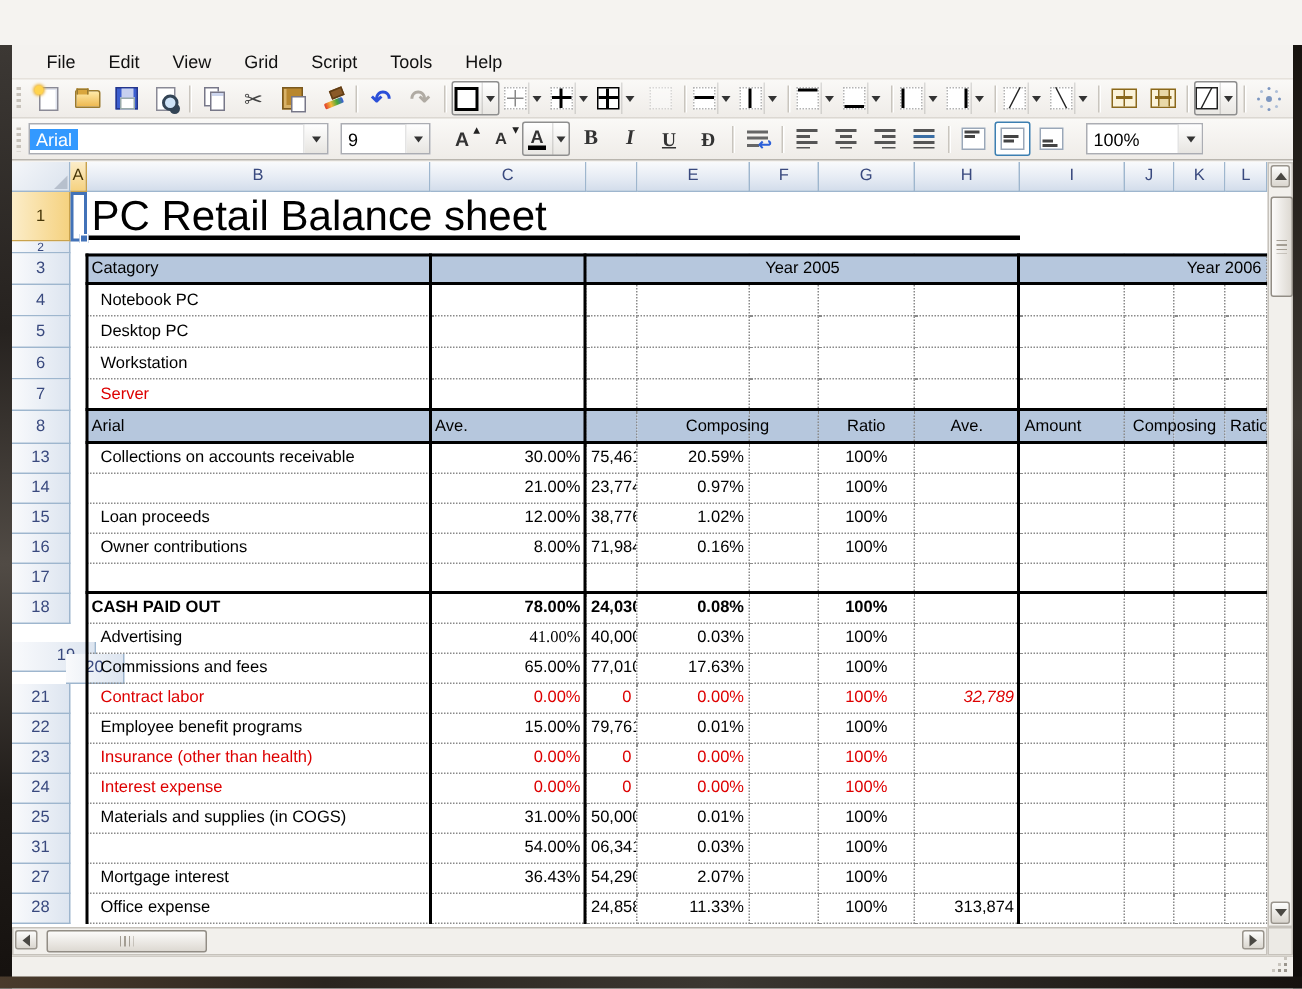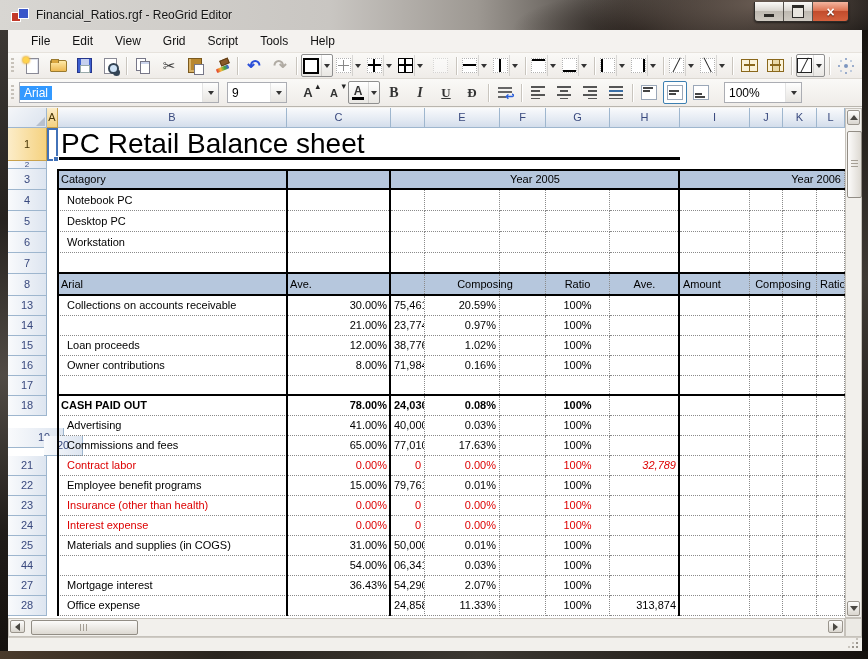--- a/index.html
+++ b/index.html
@@ -169,35 +169,20 @@
   #scroll-corner{position:absolute;left:845px;top:618px;width:17px;height:19px;background:#eceae5;border:1px solid #c6c2bb;box-sizing:border-box;}
   #statusbar{position:absolute;left:8px;top:637px;width:854px;height:14px;background:#f2f0ec;border-top:1px solid #cfcbc4;box-sizing:border-box;}
   #statusbar::after{content:"";position:absolute;right:4px;bottom:3px;width:2px;height:2px;background:#9a958d;
     box-shadow:-4px 0 0 #9a958d,0 -4px 0 #9a958d,-8px 0 0 #c9c5be,-4px -4px 0 #c9c5be,0 -8px 0 #c9c5be;}
 </style>
 </head>
 <body>
 
 <div id="window">
 
-  <div id="titlebar">
-    <span id="app-icon"></span>
-    <span id="title-text">Financial_Ratios.rgf - ReoGrid Editor</span>
-    <span id="win-controls">
-      <button class="wbtn">
-          <span class="minbar"></span>
-        </button>
-      <button class="wbtn">
-          <span class="maxbox"></span>
-        </button>
-      <button class="wbtn close">
-          <span class="xglyph">×</span>
-        </button>
-    </span>
-  </div>
 
   <div id="menubar">
       <span id="menu-items" style="display:contents"><span class="menu-item">File</span><span class="menu-item">Edit</span><span class="menu-item">View</span><span class="menu-item">Grid</span><span class="menu-item">Script</span><span class="menu-item">Tools</span><span class="menu-item">Help</span></span>
     </div>
 
   <div id="toolbar1" class="toolbar">
     <span class="grip"></span>
     <span id="toolbar1-items" style="display:contents"><button class="tbtn">
           <span class="ic i-new-file"></span>
         </button><button class="tbtn">
@@ -427,20 +412,21 @@
       <div class="bgc" style="left: 279px; top: 145px; width: 103px; height: 20px;"></div>
       <div class="bgc" style="left: 383px; top: 145px; width: 33px; height: 20px;"></div>
       <div class="bgc" style="left: 417px; top: 145px; width: 74px; height: 20px;"></div>
       <div class="bgc" style="left: 492px; top: 145px; width: 45px; height: 20px;"></div>
       <div class="bgc" style="left: 538px; top: 145px; width: 63px; height: 20px;"></div>
       <div class="bgc" style="left: 602px; top: 145px; width: 69px; height: 20px;"></div>
       <div class="bgc" style="left: 672px; top: 145px; width: 69px; height: 20px;"></div>
       <div class="bgc" style="left: 742px; top: 145px; width: 32px; height: 20px;"></div>
       <div class="bgc" style="left: 775px; top: 145px; width: 33px; height: 20px;"></div>
       <div class="bgc" style="left: 809px; top: 145px; width: 27px; height: 20px;"></div>
+      <div class="txc al-l red ind" style="left: 50px; top: 145px; width: 228px; height: 20px; line-height: 20px;">Server</div>
       <div class="rh" style="left: 0px; top: 166px; width: 38px; height: 21px; line-height: 21px;">8</div>
       <div class="bgc blue" style="left: 50px; top: 166px; width: 228px; height: 21px;"></div>
       <div class="bgc blue" style="left: 279px; top: 166px; width: 103px; height: 21px;"></div>
       <div class="bgc blue" style="left: 383px; top: 166px; width: 33px; height: 21px;"></div>
       <div class="bgc blue" style="left: 417px; top: 166px; width: 74px; height: 21px;"></div>
       <div class="bgc blue" style="left: 492px; top: 166px; width: 45px; height: 21px;"></div>
       <div class="bgc blue" style="left: 538px; top: 166px; width: 63px; height: 21px;"></div>
       <div class="bgc blue" style="left: 602px; top: 166px; width: 69px; height: 21px;"></div>
       <div class="bgc blue" style="left: 672px; top: 166px; width: 69px; height: 21px;"></div>
       <div class="bgc blue" style="left: 742px; top: 166px; width: 32px; height: 21px;"></div>
@@ -556,21 +542,21 @@
       <div class="bgc" style="left: 383px; top: 308px; width: 33px; height: 19px;"></div>
       <div class="bgc" style="left: 417px; top: 308px; width: 74px; height: 19px;"></div>
       <div class="bgc" style="left: 492px; top: 308px; width: 45px; height: 19px;"></div>
       <div class="bgc" style="left: 538px; top: 308px; width: 63px; height: 19px;"></div>
       <div class="bgc" style="left: 602px; top: 308px; width: 69px; height: 19px;"></div>
       <div class="bgc" style="left: 672px; top: 308px; width: 69px; height: 19px;"></div>
       <div class="bgc" style="left: 742px; top: 308px; width: 32px; height: 19px;"></div>
       <div class="bgc" style="left: 775px; top: 308px; width: 33px; height: 19px;"></div>
       <div class="bgc" style="left: 809px; top: 308px; width: 27px; height: 19px;"></div>
       <div class="txc al-l ind" style="left: 50px; top: 308px; width: 228px; height: 19px; line-height: 19px;">Advertising</div>
-      <div class="txc al-r" style="left: 279px; top: 308px; width: 103px; height: 19px; line-height: 19px;">41.00%</div>
+      <div class="txc al-r" style="left: 279px; top: 308px; width: 103px; height: 19px; line-height: 19px; font-family: Liberation Serif, serif;">41.00%</div>
       <div class="txc al-r" style="left: 383px; top: 308px; width: 33px; height: 19px; line-height: 19px;">40,000</div>
       <div class="txc al-r" style="left: 417px; top: 308px; width: 74px; height: 19px; line-height: 19px;">0.03%</div>
       <div class="txc al-c" style="left: 538px; top: 308px; width: 63px; height: 19px; line-height: 19px;">100%</div>
       <div class="rh" style="left: 0px; top: 328px; width: 38px; height: 19px; line-height: 19px; margin-left: 36px;">20</div>
       <div class="bgc" style="left: 50px; top: 328px; width: 228px; height: 19px;"></div>
       <div class="bgc" style="left: 279px; top: 328px; width: 103px; height: 19px;"></div>
       <div class="bgc" style="left: 383px; top: 328px; width: 33px; height: 19px;"></div>
       <div class="bgc" style="left: 417px; top: 328px; width: 74px; height: 19px;"></div>
       <div class="bgc" style="left: 492px; top: 328px; width: 45px; height: 19px;"></div>
       <div class="bgc" style="left: 538px; top: 328px; width: 63px; height: 19px;"></div>
@@ -663,21 +649,21 @@
       <div class="bgc" style="left: 602px; top: 428px; width: 69px; height: 19px;"></div>
       <div class="bgc" style="left: 672px; top: 428px; width: 69px; height: 19px;"></div>
       <div class="bgc" style="left: 742px; top: 428px; width: 32px; height: 19px;"></div>
       <div class="bgc" style="left: 775px; top: 428px; width: 33px; height: 19px;"></div>
       <div class="bgc" style="left: 809px; top: 428px; width: 27px; height: 19px;"></div>
       <div class="txc al-l ind" style="left: 50px; top: 428px; width: 228px; height: 19px; line-height: 19px;">Materials and supplies (in COGS)</div>
       <div class="txc al-r" style="left: 279px; top: 428px; width: 103px; height: 19px; line-height: 19px;">31.00%</div>
       <div class="txc al-r" style="left: 383px; top: 428px; width: 33px; height: 19px; line-height: 19px;">50,000</div>
       <div class="txc al-r" style="left: 417px; top: 428px; width: 74px; height: 19px; line-height: 19px;">0.01%</div>
       <div class="txc al-c" style="left: 538px; top: 428px; width: 63px; height: 19px; line-height: 19px;">100%</div>
-      <div class="rh" style="left: 0px; top: 448px; width: 38px; height: 19px; line-height: 19px;">44</div>
+      <div class="rh" style="left: 0px; top: 448px; width: 38px; height: 19px; line-height: 19px;">31</div>
       <div class="bgc" style="left: 50px; top: 448px; width: 228px; height: 19px;"></div>
       <div class="bgc" style="left: 279px; top: 448px; width: 103px; height: 19px;"></div>
       <div class="bgc" style="left: 383px; top: 448px; width: 33px; height: 19px;"></div>
       <div class="bgc" style="left: 417px; top: 448px; width: 74px; height: 19px;"></div>
       <div class="bgc" style="left: 492px; top: 448px; width: 45px; height: 19px;"></div>
       <div class="bgc" style="left: 538px; top: 448px; width: 63px; height: 19px;"></div>
       <div class="bgc" style="left: 602px; top: 448px; width: 69px; height: 19px;"></div>
       <div class="bgc" style="left: 672px; top: 448px; width: 69px; height: 19px;"></div>
       <div class="bgc" style="left: 742px; top: 448px; width: 32px; height: 19px;"></div>
       <div class="bgc" style="left: 775px; top: 448px; width: 33px; height: 19px;"></div>

